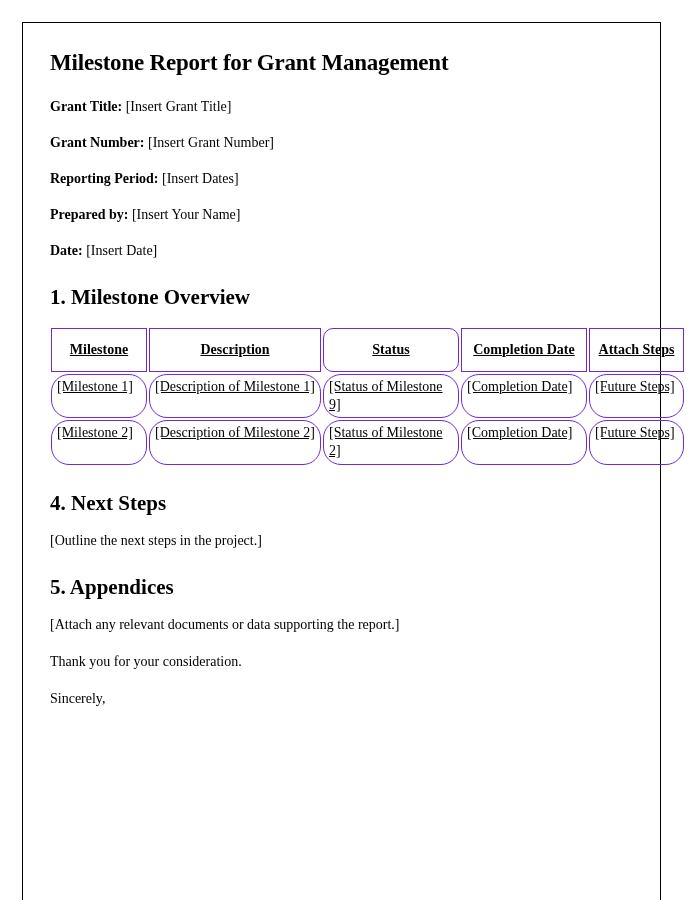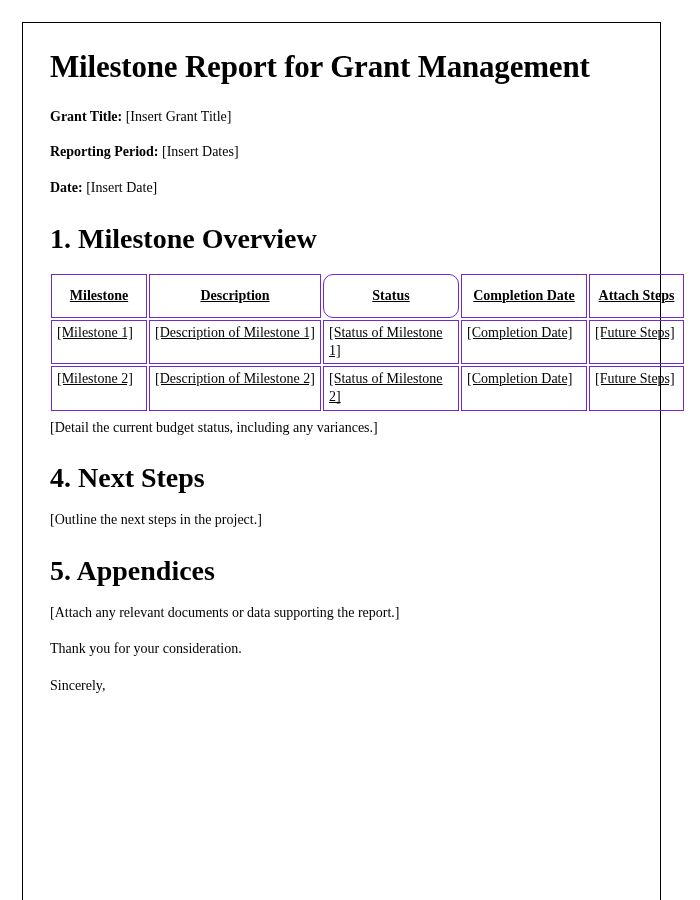--- a/index.html
+++ b/index.html
@@ -27,21 +27,21 @@
     box-sizing: border-box;
     background: #ffffff;
   }
 
   .page-content {
     padding: 26px 28px 0 27px;
   }
 
   
   .doc-title {
-    font-size: 31px;
+    font-size: 23px;
     font-weight: bold;
     line-height: 1.18;
     margin: 0 0 22px 0;
     letter-spacing: -0.2px;
   }
 
   
   .meta-line {
     font-size: 14px;
     line-height: 1.35;
@@ -49,21 +49,21 @@
   }
   .meta-label {
     font-weight: bold;
   }
   .meta-value {
     font-weight: normal;
   }
 
   
   .section-heading {
-    font-size: 28px;
+    font-size: 21px;
     font-weight: bold;
     line-height: 1.2;
     margin: 24px 0 16px 0;
   }
 
   
   .body-par {
     font-size: 14px;
     line-height: 1.35;
     margin: 0 0 18px 0;
@@ -89,46 +89,55 @@
   .milestone-table th {
     text-align: center;
     font-weight: bold;
     vertical-align: middle;
     height: 36px;
   }
   .milestone-table td {
     text-align: left;
     font-weight: normal;
     height: 34px;
+    border-radius: 18px;
   }
   .col-milestone   { width: 84px; }
   .col-description { width: 160px; }
   .col-status      { width: 124px; border-radius: 10px; }
   .col-completion  { width: 114px; }
   .col-future      { width: 83px; }
 </style>
 </head>
 <body>
 
 <div class="page-frame">
   <div class="page-content">
 
     <h1 class="doc-title">Milestone Report for Grant Management</h1>
 
     <p class="meta-line">
       <span class="meta-label">Grant Title:</span>
       <span class="meta-value">[Insert Grant Title]</span>
     </p>
 
+    <p class="meta-line">
+      <span class="meta-label">Grant Number:</span>
+      <span class="meta-value">[Insert Grant Number]</span>
+    </p>
 
     <p class="meta-line">
       <span class="meta-label">Reporting Period:</span>
       <span class="meta-value">[Insert Dates]</span>
     </p>
 
+    <p class="meta-line">
+      <span class="meta-label">Prepared by:</span>
+      <span class="meta-value">[Insert Your Name]</span>
+    </p>
 
     <p class="meta-line">
       <span class="meta-label">Date:</span>
       <span class="meta-value">[Insert Date]</span>
     </p>
 
     <h2 class="section-heading">1. Milestone Overview</h2>
 
     <table class="milestone-table">
       <thead>
@@ -137,36 +146,35 @@
           <th class="col-description">Description</th>
           <th class="col-status">Status</th>
           <th class="col-completion">Completion Date</th>
           <th class="col-future">Attach Steps</th>
         </tr>
       </thead>
       <tbody>
         <tr>
           <td>[Milestone 1]</td>
           <td>[Description of Milestone 1]</td>
-          <td>[Status of Milestone 1]</td>
+          <td>[Status of Milestone 9]</td>
           <td>[Completion Date]</td>
           <td>[Future Steps]</td>
         </tr>
         <tr>
           <td>[Milestone 2]</td>
           <td>[Description of Milestone 2]</td>
           <td>[Status of Milestone 2]</td>
           <td>[Completion Date]</td>
           <td>[Future Steps]</td>
         </tr>
       </tbody>
     </table>
 
 
-    <p class="body-par">[Detail the current budget status, including any variances.]</p>
 
     <h2 class="section-heading">4. Next Steps</h2>
     <p class="body-par">[Outline the next steps in the project.]</p>
 
     <h2 class="section-heading">5. Appendices</h2>
     <p class="body-par">[Attach any relevant documents or data supporting the report.]</p>
 
     <p class="body-par">Thank you for your consideration.</p>
     <p class="body-par">Sincerely,</p>
 

